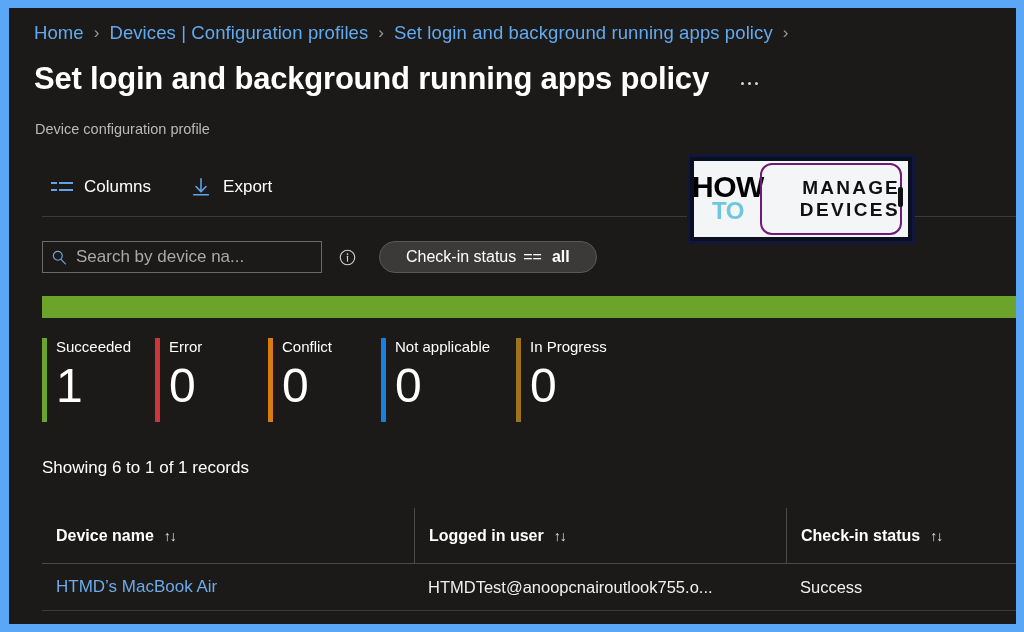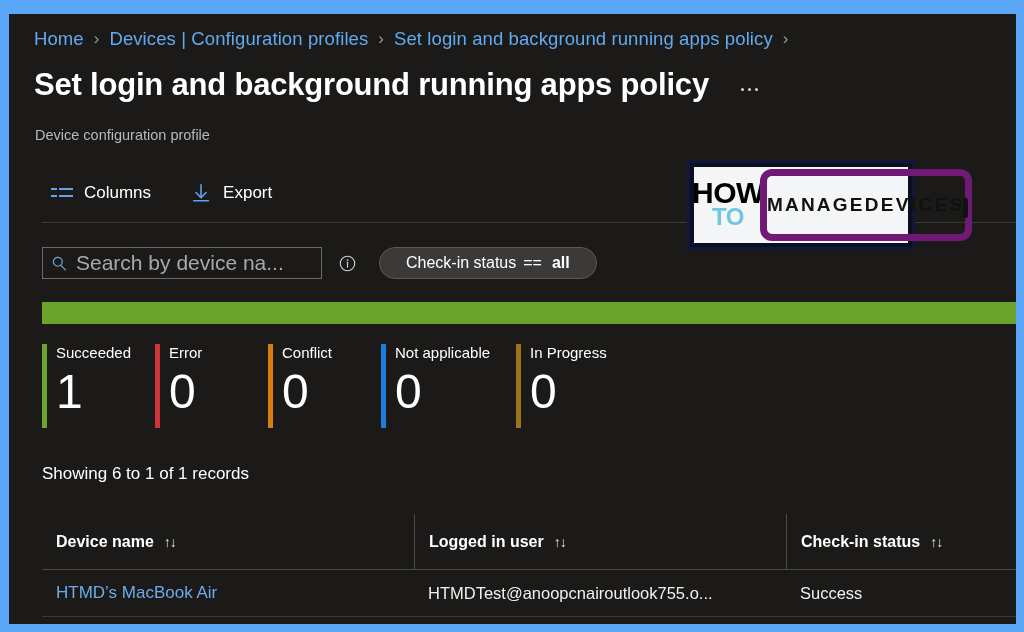--- a/index.html
+++ b/index.html
@@ -17,21 +17,21 @@
   }
 
   
   .frame {
     position: absolute;
     left: 0; top: 0;
     width: 1024px;
     height: 632px;
     background: #5BA7F7;
     box-sizing: border-box;
-    padding: 14px 8px 8px 9px;
+    padding: 8px 8px 8px 9px;
   }
   .screen {
     position: relative;
     width: 100%;
     height: 100%;
     background: #1b1a19;
     overflow: hidden;
   }
 
   
@@ -166,25 +166,26 @@
   .logo-to {
     color: #6fc7dd;
     font-weight: bold;
     font-size: 24px;
     line-height: 25px;
     letter-spacing: -0.5px;
   }
   .logo-phone {
     flex: 1;
     margin-left: 4px;
-    border: 7px solid #701a75;
+    border: 2px solid #701a75;
     border-radius: 12px;
     height: 72px;
     display: flex;
-    align-items: center;
+    flex-direction: column;
+    align-items: flex-end;
     justify-content: center;
     box-sizing: border-box;
     position: relative;
   }
   .logo-phone:after {
     content: "";
     position: absolute;
     right: -3px;
     top: 22px;
     width: 5px;
@@ -218,21 +219,21 @@
     background: #1b1a19;
     display: flex;
     align-items: center;
     box-sizing: border-box;
     padding: 0 8px;
     cursor: text;
   }
   .search-box .ic { margin-right: 8px; display:flex; }
   .search-ph {
     color: #a9a9a9;
-    font-size: 21px;
+    font-size: 17px;
     white-space: nowrap;
     overflow: hidden;
   }
   .info-ic {
     margin-left: 16px;
     cursor: pointer;
     display: flex;
   }
   .pill {
     margin-left: 22px;

